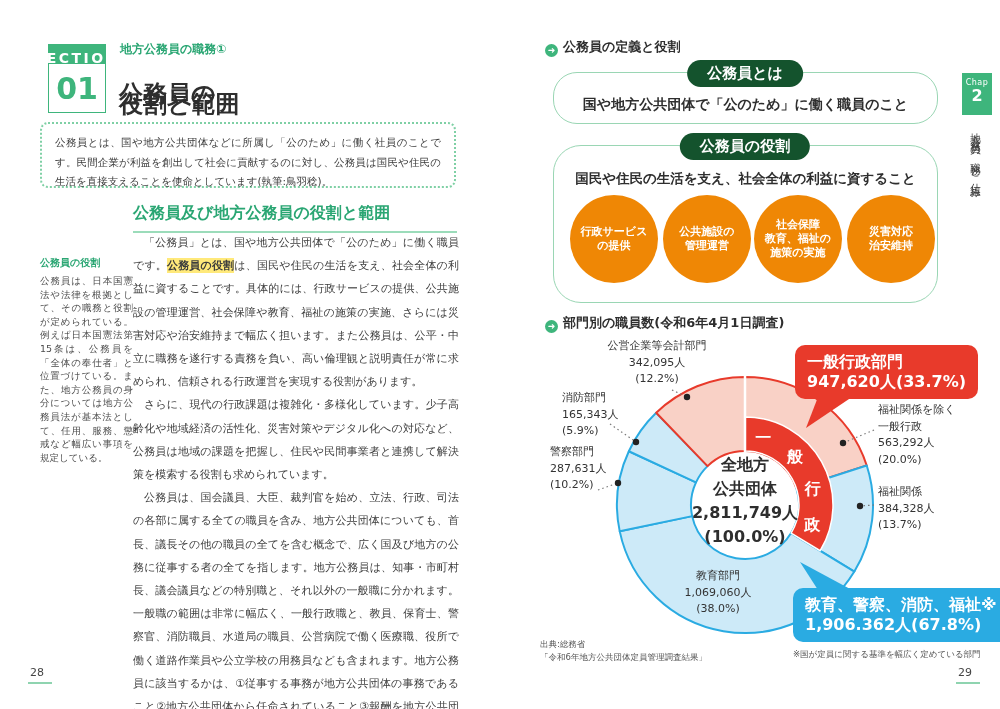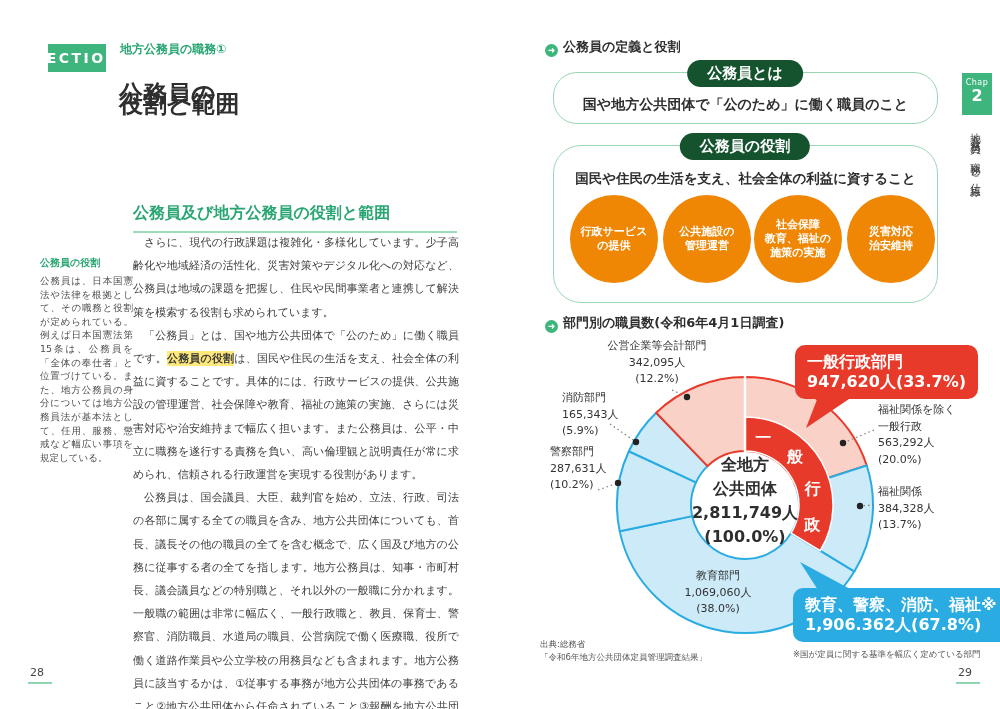--- a/index.html
+++ b/index.html
@@ -71,35 +71,37 @@
   .chap-box .c2 { display:block; font-size:16px; font-weight:bold; line-height:18px; }
   .chap-title { position:absolute; left:969px; top:124px; writing-mode:vertical-rl;
     font-size:10.5px; letter-spacing:3px; color:#3a3a3a; }
 </style>
 </head>
 <body>
 
 <div class="sheet">
 
   <div class="sec-label">SECTION</div>
+  <div class="sec-num">01</div>
   <div class="kicker">地方公務員の職務①</div>
   <div class="title-l1">公務員の</div>
   <div class="title-l2">役割と範囲</div>
 
+  <div class="intro-box">公務員とは、国や地方公共団体などに所属し「公のため」に働く社員のことです。民間企業が利益を創出して社会に貢献するのに対し、公務員は国民や住民の生活を直接支えることを使命としています(執筆:鳥羽稔)。</div>
 
   <div class="section-heading">公務員及び地方公務員の役割と範囲</div>
 
   <div class="sidenote">
     <div class="sidenote-title">公務員の役割</div>
     <div class="sidenote-text">公務員は、日本国憲法や法律を根拠として、その職務と役割が定められている。例えば日本国憲法第15条は、公務員を「全体の奉仕者」と位置づけている。また、地方公務員の身分については地方公務員法が基本法として、任用、服務、懲戒など幅広い事項を規定している。</div>
   </div>
 
   <div class="body-col">
+    <p><span>「公務員」とは、国や地方公共団体で「公のため」に働く職員です。</span><mark>公務員の役割</mark><span>は、国民や住民の生活を支え、社会全体の利益に資することです。具体的には、行政サービスの提供、公共施設の管理運営、社会保障や教育、福祉の施策の実施、さらには災害対応や治安維持まで幅広く担います。また公務員は、公平・中立に職務を遂行する責務を負い、高い倫理観と説明責任が常に求められ、信頼される行政運営を実現する役割があります。</span></p>
     <p>さらに、現代の行政課題は複雑化・多様化しています。少子高齢化や地域経済の活性化、災害対策やデジタル化への対応など、公務員は地域の課題を把握し、住民や民間事業者と連携して解決策を模索する役割も求められています。</p>
-    <p><span>「公務員」とは、国や地方公共団体で「公のため」に働く職員です。</span><mark>公務員の役割</mark><span>は、国民や住民の生活を支え、社会全体の利益に資することです。具体的には、行政サービスの提供、公共施設の管理運営、社会保障や教育、福祉の施策の実施、さらには災害対応や治安維持まで幅広く担います。また公務員は、公平・中立に職務を遂行する責務を負い、高い倫理観と説明責任が常に求められ、信頼される行政運営を実現する役割があります。</span></p>
     <p>公務員は、国会議員、大臣、裁判官を始め、立法、行政、司法の各部に属する全ての職員を含み、地方公共団体についても、首長、議長その他の職員の全てを含む概念で、広く国及び地方の公務に従事する者の全てを指します。地方公務員は、知事・市町村長、議会議員などの特別職と、それ以外の一般職に分かれます。一般職の範囲は非常に幅広く、一般行政職と、教員、保育士、警察官、消防職員、水道局の職員、公営病院で働く医療職、役所で働く道路作業員や公立学校の用務員なども含まれます。地方公務員に該当するかは、①従事する事務が地方公共団体の事務であること②地方公共団体から任命されていること③報酬を地方公共団体から受けていることなどを基準に総合的に判断されます。</p>
   </div>
 
   <div class="pagenum left">28</div>
 
   <div class="rp-heading h1">
     <span class="arrow-dot">➜</span><span>公務員の定義と役割</span>
   </div>
 
   <div class="green-box gb1"></div>

